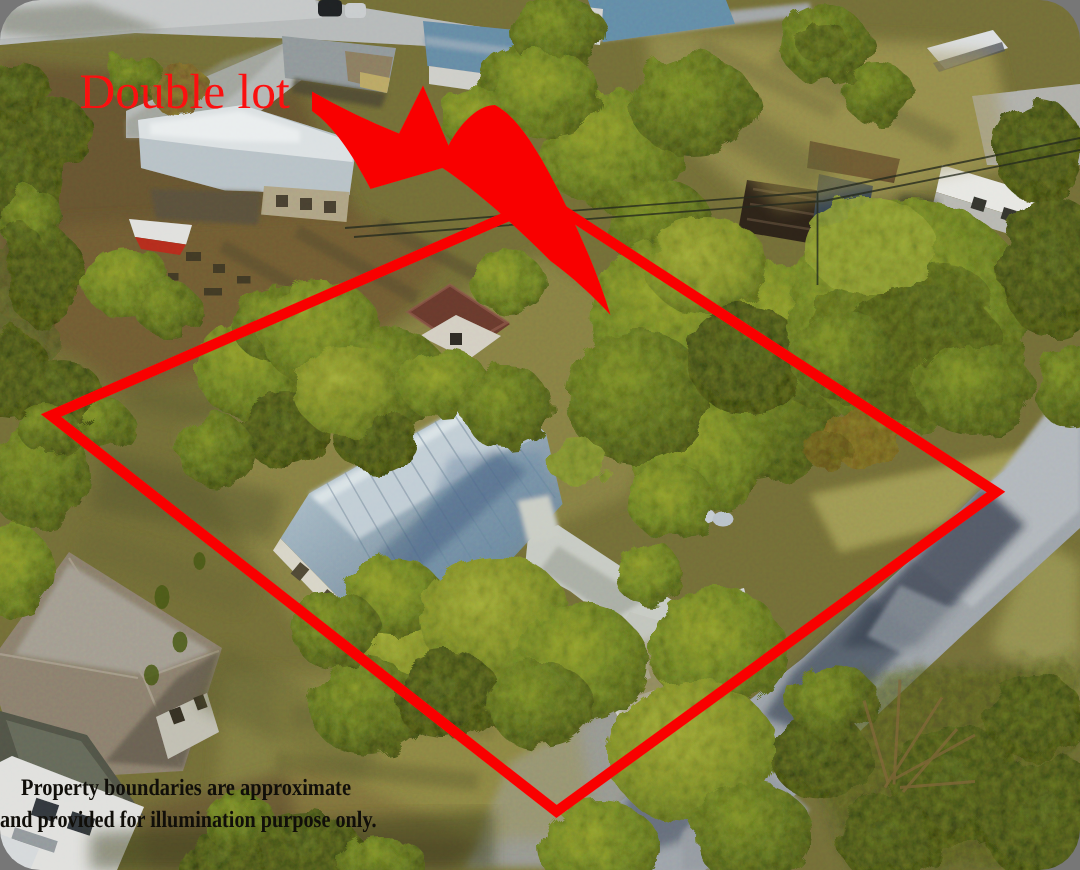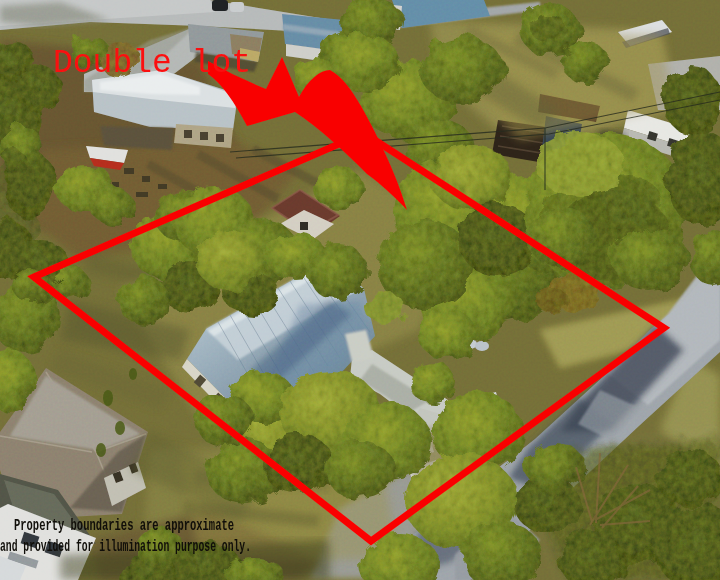--- a/index.html
+++ b/index.html
@@ -1,17 +1,17 @@
 <!DOCTYPE html>
 <html><head>
 <meta charset="utf-8">
 <style>
   html,body{margin:0;padding:0;background:#777;}
   #stage{position:relative;width:720px;height:580px;overflow:hidden;
-    font-family:Liberation Mono, monospace;}
+    font-family:Liberation Serif, serif;border-radius:27px;}
   svg{display:block;filter:saturate(1.18) brightness(0.96) contrast(1.04);}
 </style>
 </head>
 <body>
 <div id="stage">
 <svg width="720" height="580" viewBox="0 0 720 580">
 <defs>
   <filter id="grain" x="0" y="0" width="100%" height="100%">
     <feTurbulence type="fractalNoise" baseFrequency="0.45" numOctaves="2" seed="11" result="n"></feTurbulence>
     <feColorMatrix in="n" type="matrix" values="0.22 0 0 0 0.39  0 0.22 0 0 0.39  0 0 0.16 0 0.42  0 0 0 0 1"></feColorMatrix>

